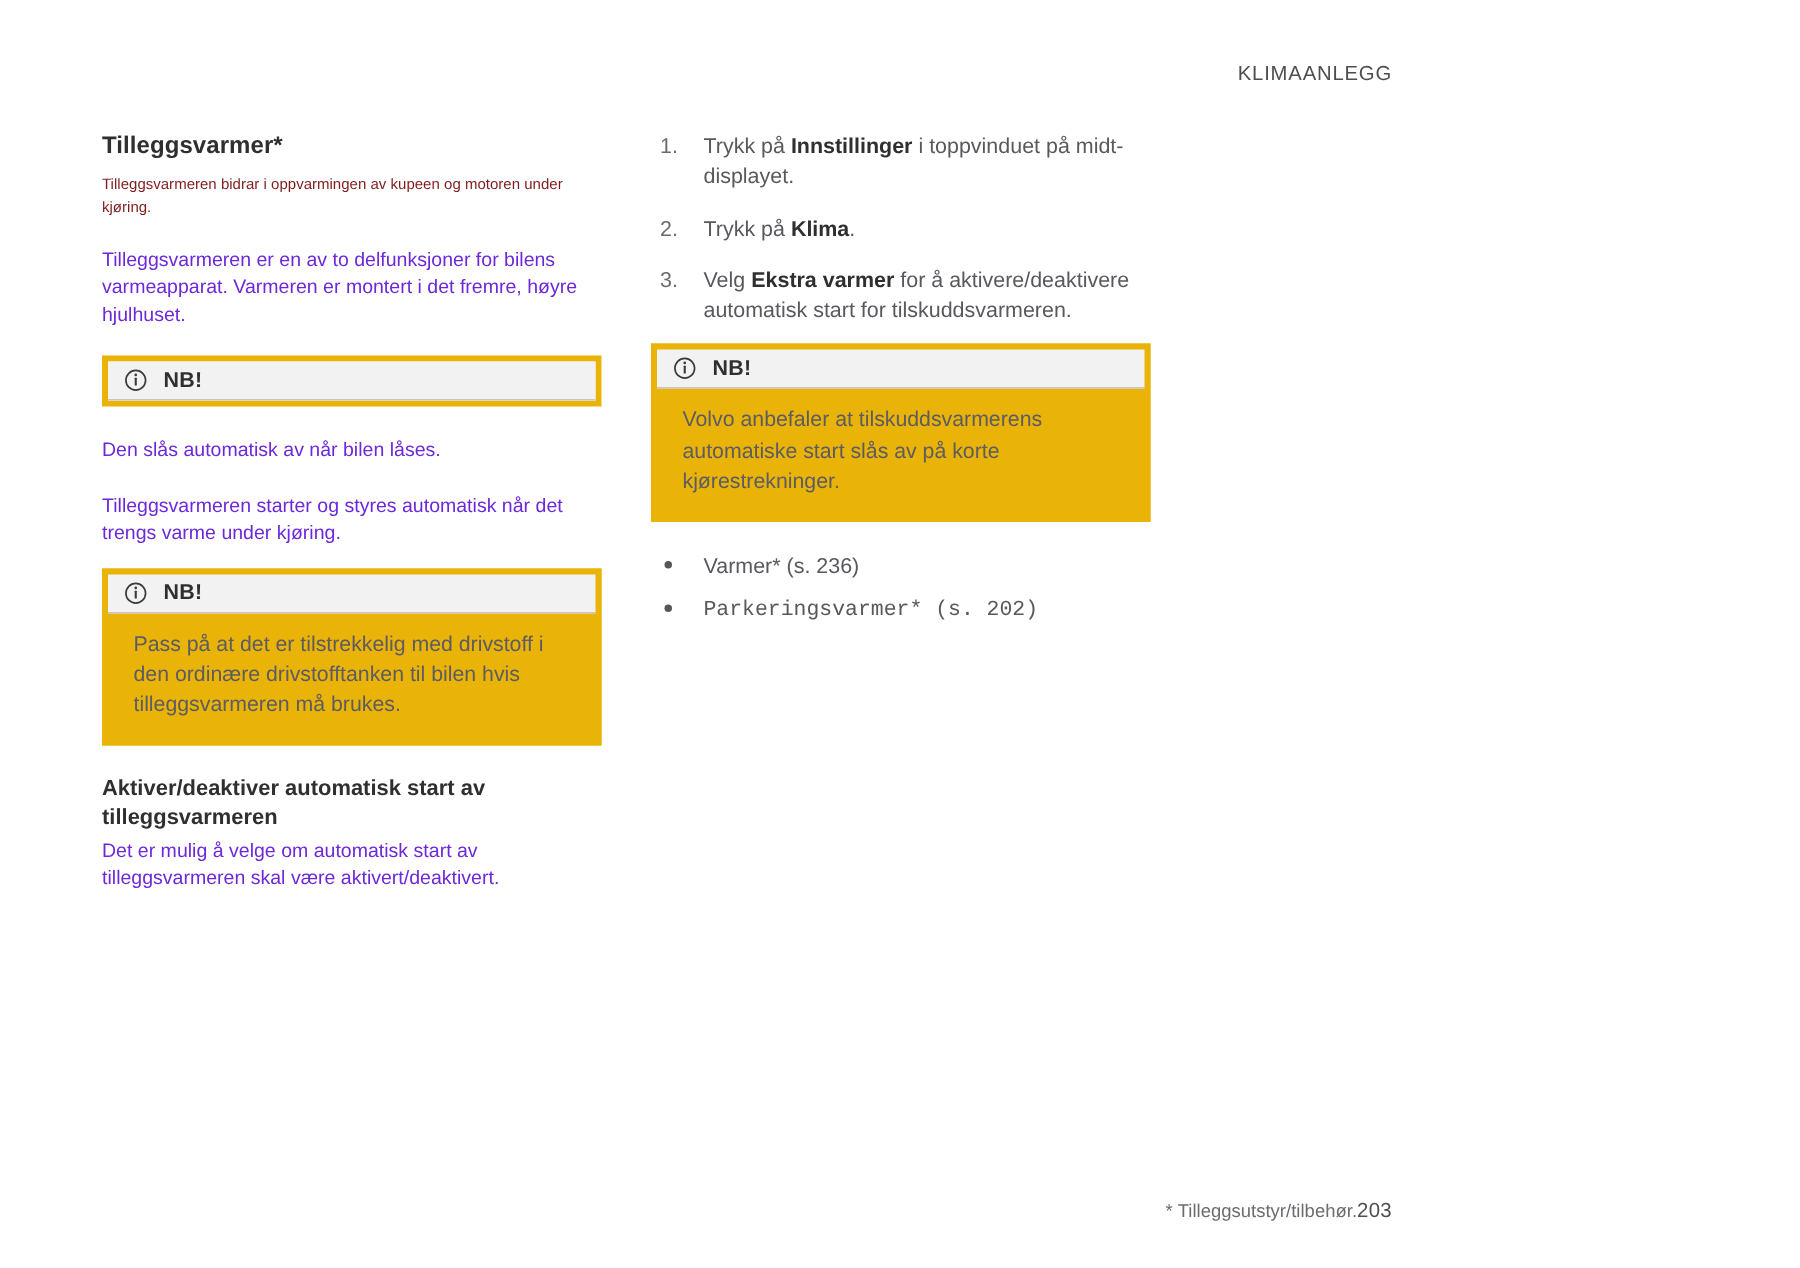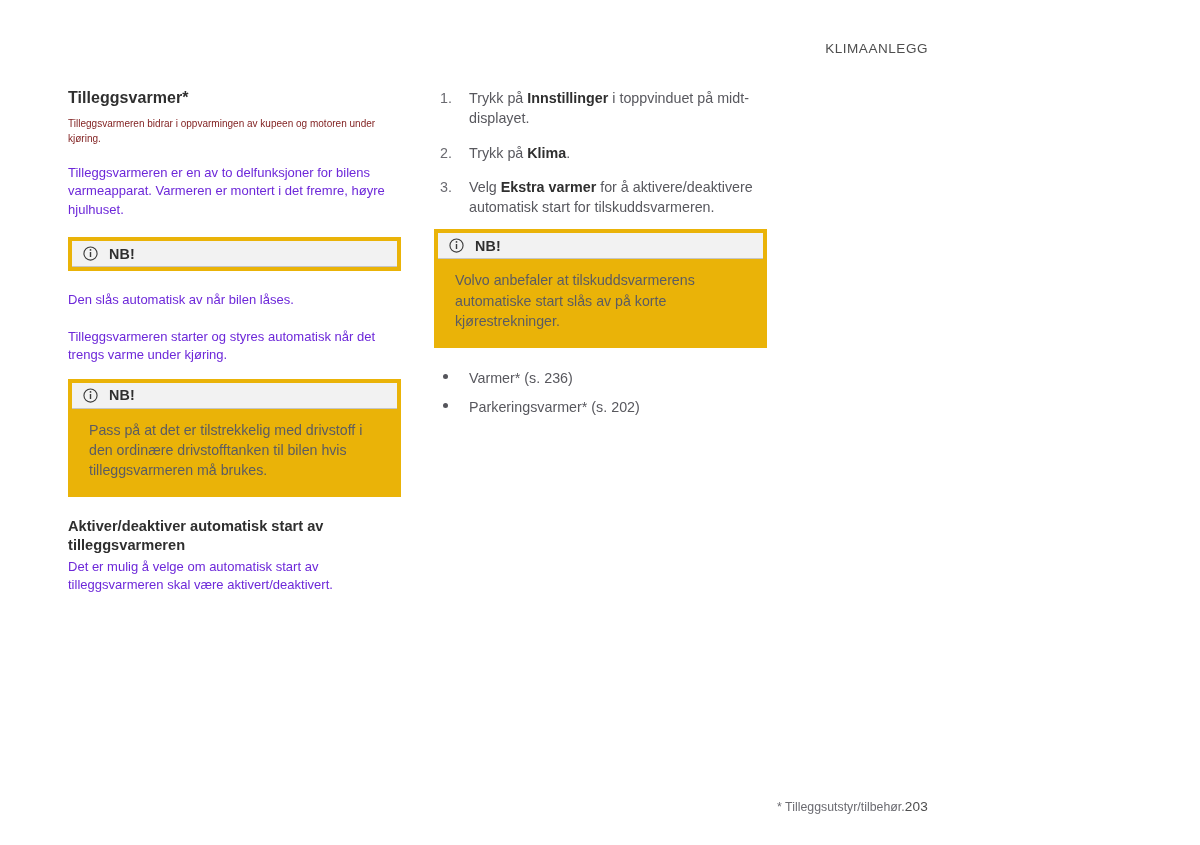--- a/index.html
+++ b/index.html
@@ -177,21 +177,21 @@
     list-style: none;
   }
   ul.related-list > li {
     position: relative;
     padding-left: 35px;
     margin-bottom: 9px;
     font-size: 14.3px;
     line-height: 1.42;
     color: #58585e;
   }
-  ul.related-list > li:last-child { margin-bottom: 0; }
+  ul.related-list > li:last-child { margin-bottom: 0; font-family: Liberation Mono, monospace; }
   ul.related-list > li .bullet {
     position: absolute;
     left: 9px;
     top: 6px;
     width: 5px;
     height: 5px;
     border-radius: 50%;
     background: #55555b;
   }
 

